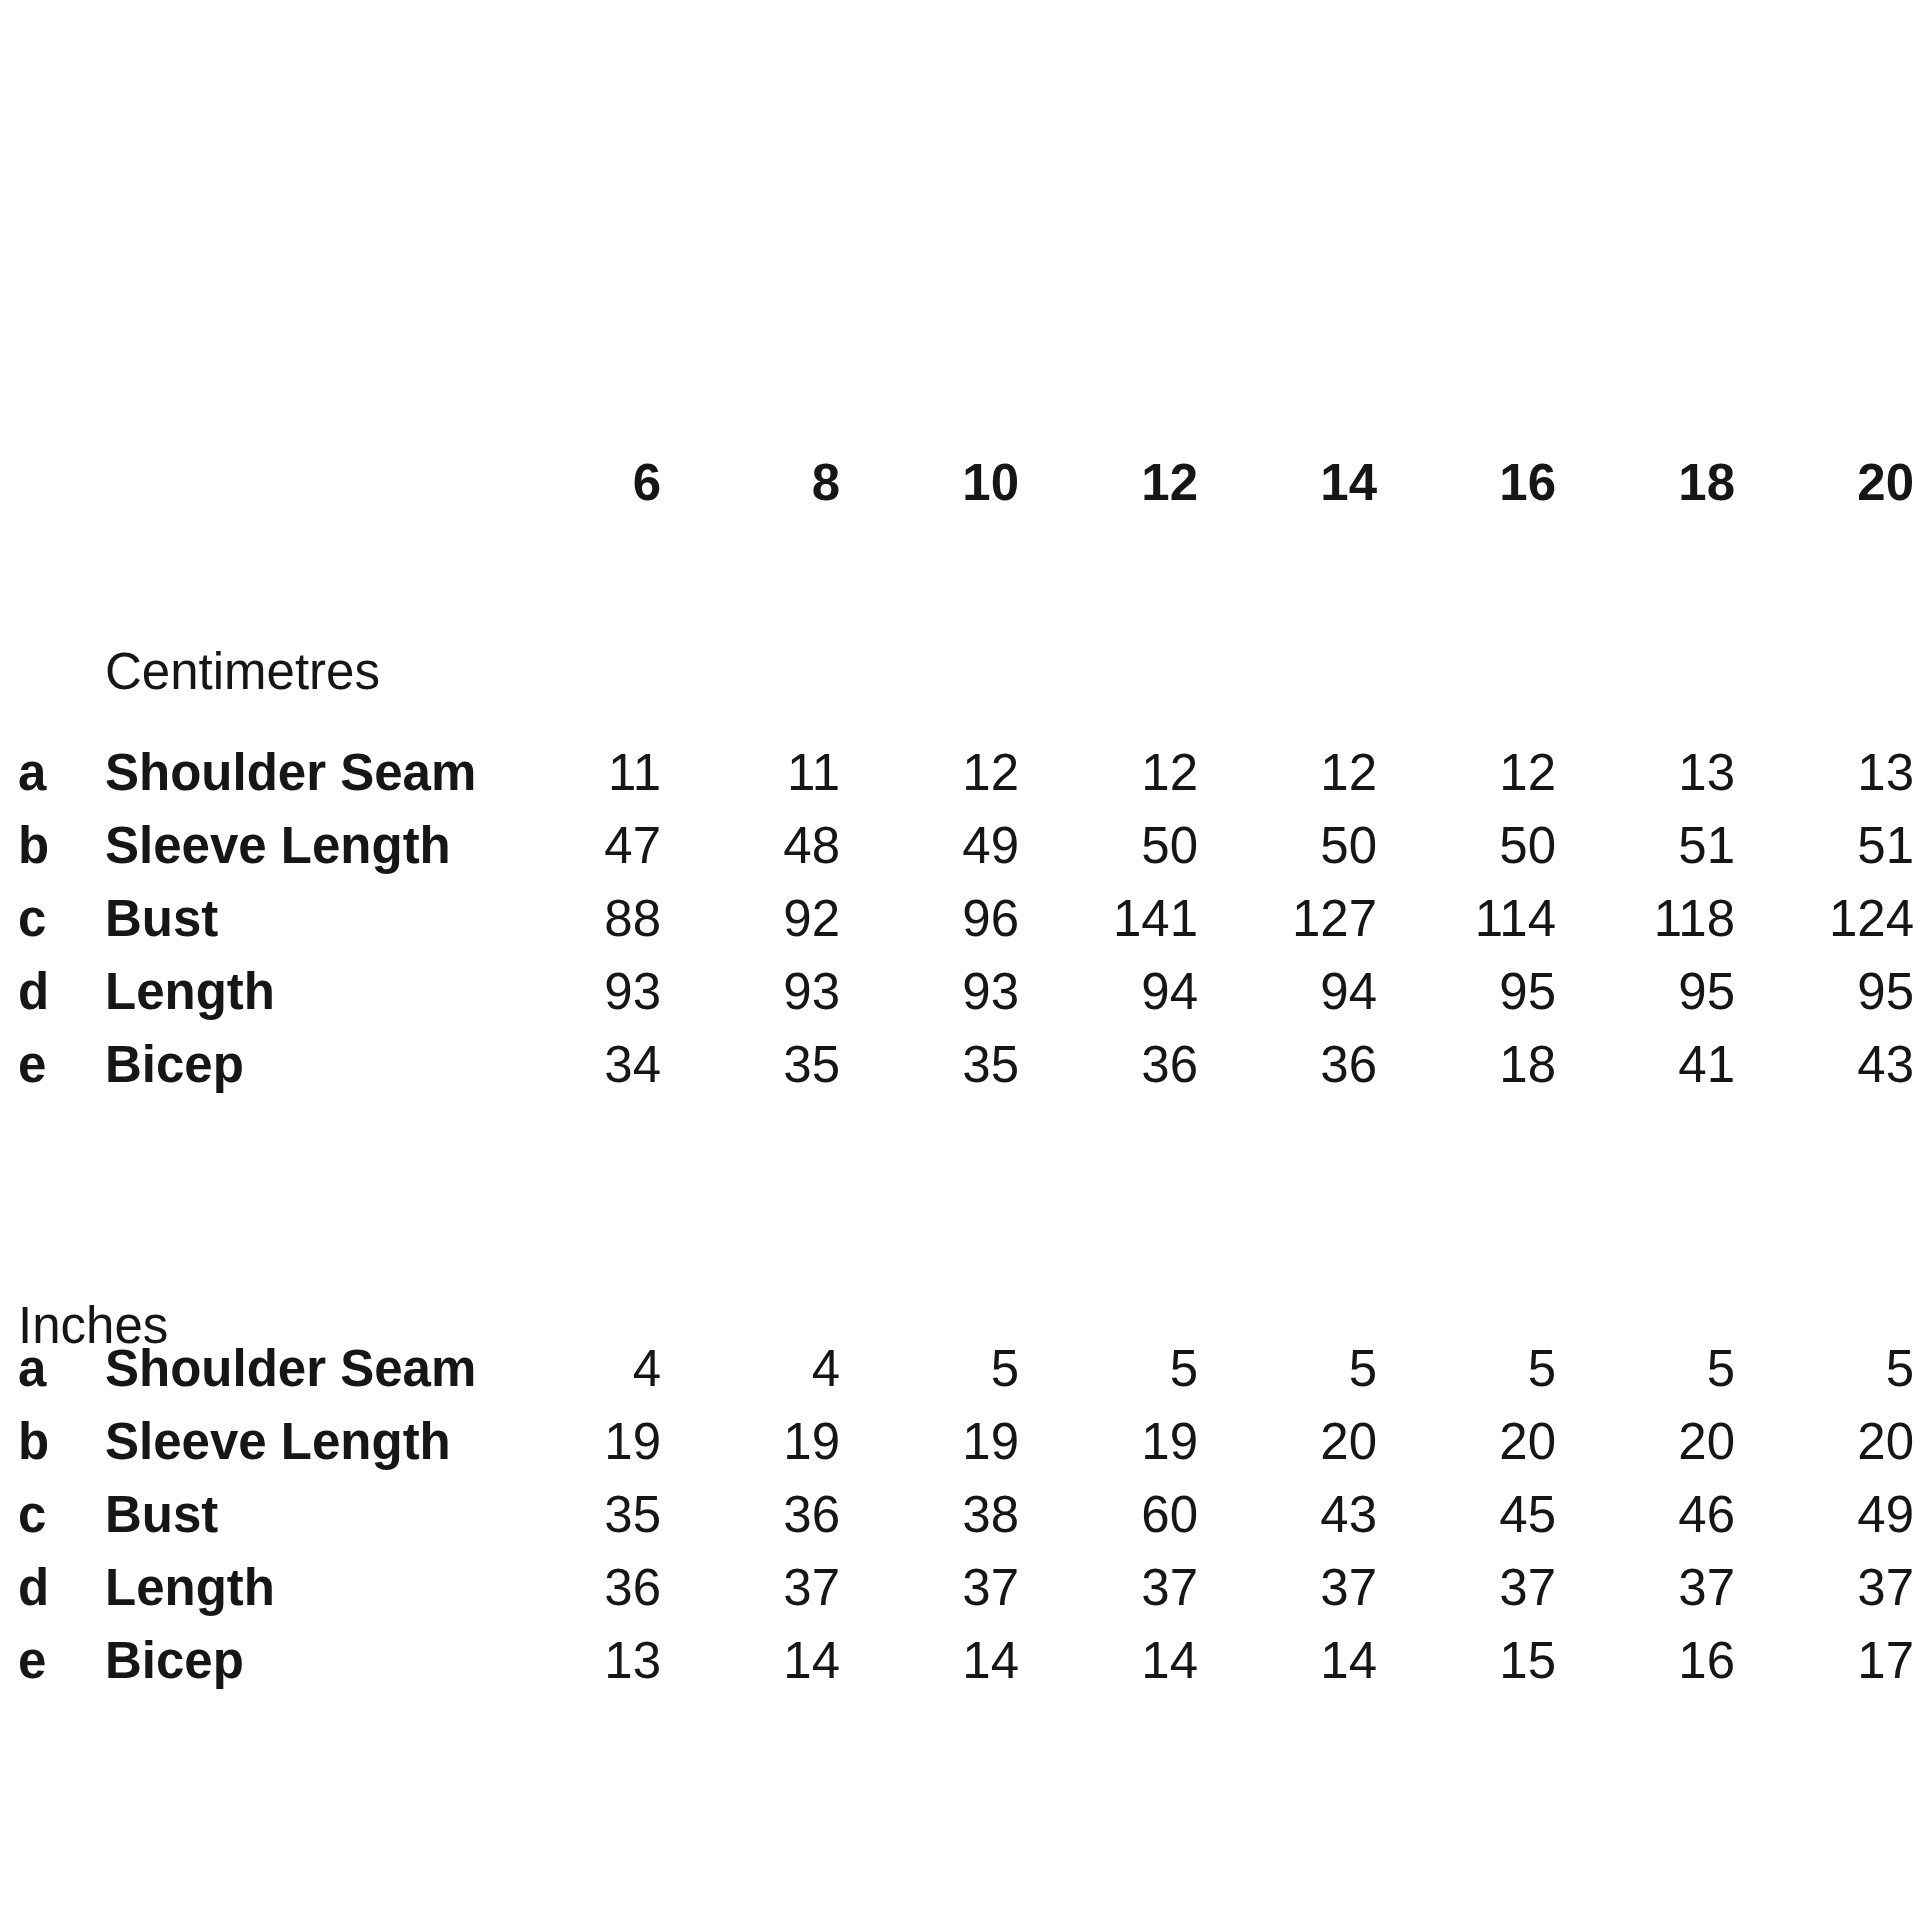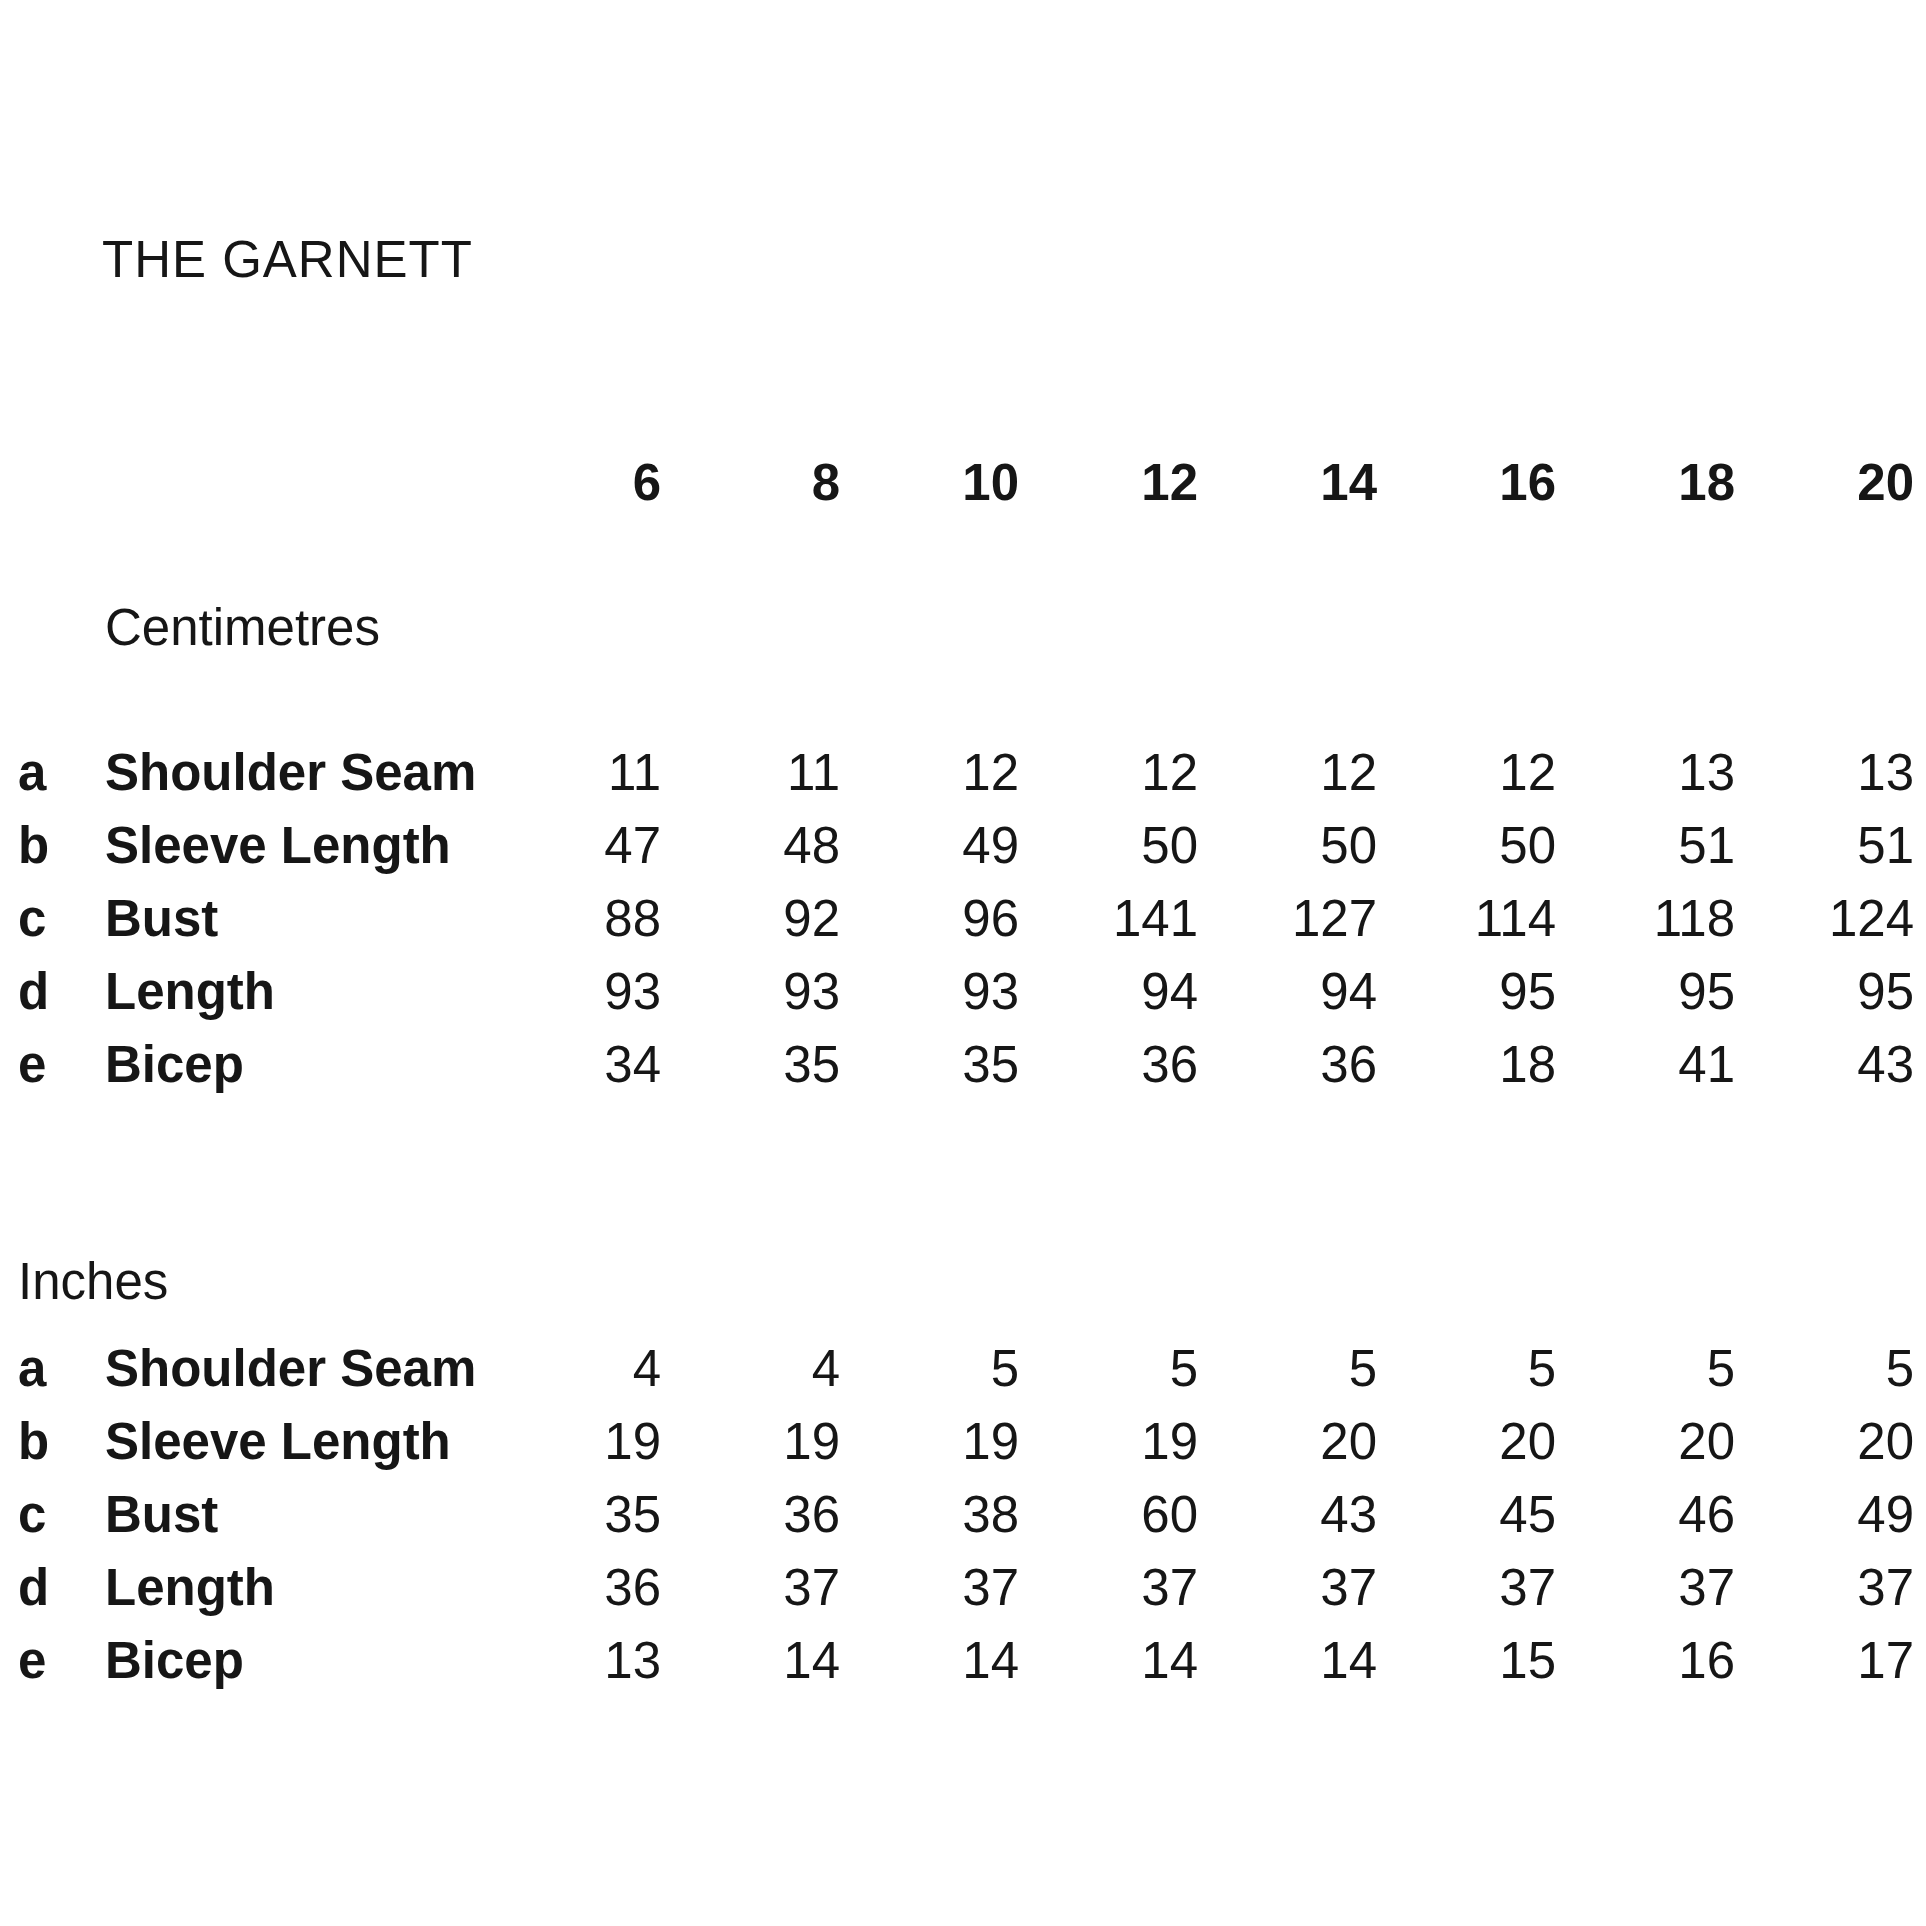--- a/index.html
+++ b/index.html
@@ -28,20 +28,21 @@
     left: 18px; top: 446px;
     display: grid;
     grid-template-columns: 87px 377px repeat(8, 179px);
     line-height: 73px;
     font-weight: 700;
   }
   .unit-row {
     position: absolute;
     line-height: 73px;
     font-weight: 400;
+    margin-top: 44px;
   }
   .unit-cm { left: 105px; top: 591px; }
   .unit-in { left: 18px;  top: 1245px; }
   .rows {
     position: absolute;
     left: 18px;
   }
   .cm-rows { top: 736px; }
   .in-rows { top: 1332px; }
   .row {
@@ -53,21 +54,20 @@
   .cell      { white-space: nowrap; }
   .cell.num  { text-align: right; }
   .cell.key  { font-weight: 700; }
   .cell.label{ font-weight: 700; }
 </style>
 </head>
 <body>
 
 <div class="page">
 
-  <div class="title">THE GARNETT</div>
 
   <div class="size-header">
     <span class="cell key"></span>
     <span class="cell label"></span>
 
   <span class="cell num">6</span>
       <span class="cell num">8</span>
       <span class="cell num">10</span>
       <span class="cell num">12</span>
       <span class="cell num">14</span>

